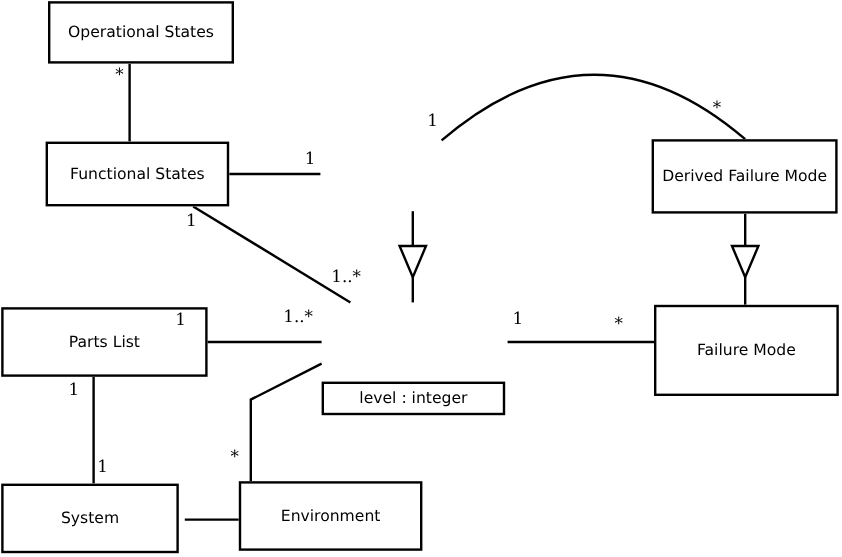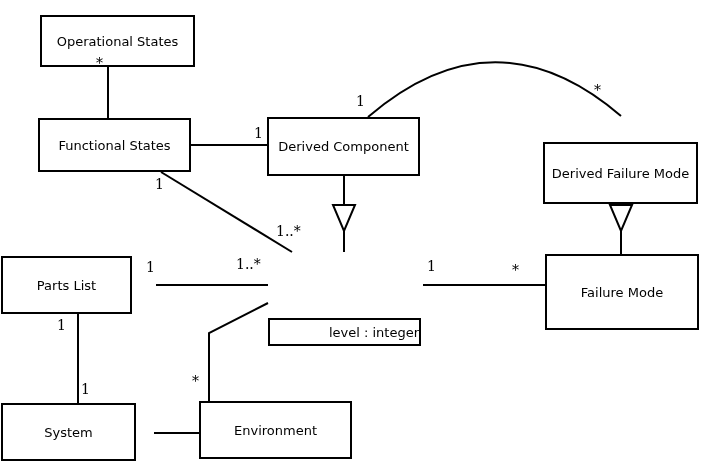--- a/index.html
+++ b/index.html
@@ -40,21 +40,21 @@
     border: 2px solid #000000;
     background: #ffffff;
     display: flex;
     align-items: center;
     justify-content: center;
     font-size: 13px;
     color: #000000;
     white-space: nowrap;
   }
   .node.attr-compartment {
-    justify-content: flex-end;
+    justify-content: center;
   }
   .mult {
     position: absolute;
     font-family: "DejaVu Serif", serif;
     font-size: 14px;
     line-height: 16px;
     color: #000000;
     white-space: nowrap;
   }
 </style>
@@ -85,49 +85,46 @@
 
     <line x1="423" y1="285" x2="545" y2="285"></line>
 
     <line x1="78" y1="314" x2="78" y2="403"></line>
 
     <polyline points="268,303 209,333 209,401"></polyline>
 
     <line x1="154" y1="433" x2="199" y2="433"></line>
   </svg>
 
-  <div class="node" style="left:40px; top:15px; width:155px; height:52px;">
+  <div class="node" style="left:40px; top:1px; width:155px; height:52px;">
     <span>Operational States</span>
   </div>
 
   <div class="node" style="left:38px; top:118px; width:153px; height:54px;">
     <span>Functional States</span>
   </div>
 
-  <div class="node" style="left:267px; top:117px; width:153px; height:59px;">
-    <span>Derived Component</span>
-  </div>
 
-  <div class="node" style="left:543px; top:116px; width:155px; height:62px;margin-top:26px;">
+  <div class="node" style="left:543px; top:116px; width:155px; height:62px;">
     <span>Derived Failure Mode</span>
   </div>
 
-  <div class="node" style="left:1px; top:256px; width:131px; height:58px;">
+  <div class="node" style="left:1px; top:256px; width:172px; height:58px;">
     <span>Parts List</span>
   </div>
 
   <div class="node attr-compartment" style="left:268px; top:318px; width:153px; height:28px;">
     <span>level : integer</span>
   </div>
 
   <div class="node" style="left:545px; top:254px; width:154px; height:76px;">
     <span>Failure Mode</span>
   </div>
 
-  <div class="node" style="left:1px; top:403px; width:135px; height:58px;text-align:right;">
+  <div class="node" style="left:1px; top:403px; width:148px; height:58px;text-align:right;">
     <span>System</span>
   </div>
 
   <div class="node" style="left:199px; top:401px; width:153px; height:58px;text-align:right;">
     <span>Environment</span>
   </div>
 
   <div class="mult" style="left:96px; top:55px;">*</div>
 
   <div class="mult" style="left:254px; top:125px;">1</div>

